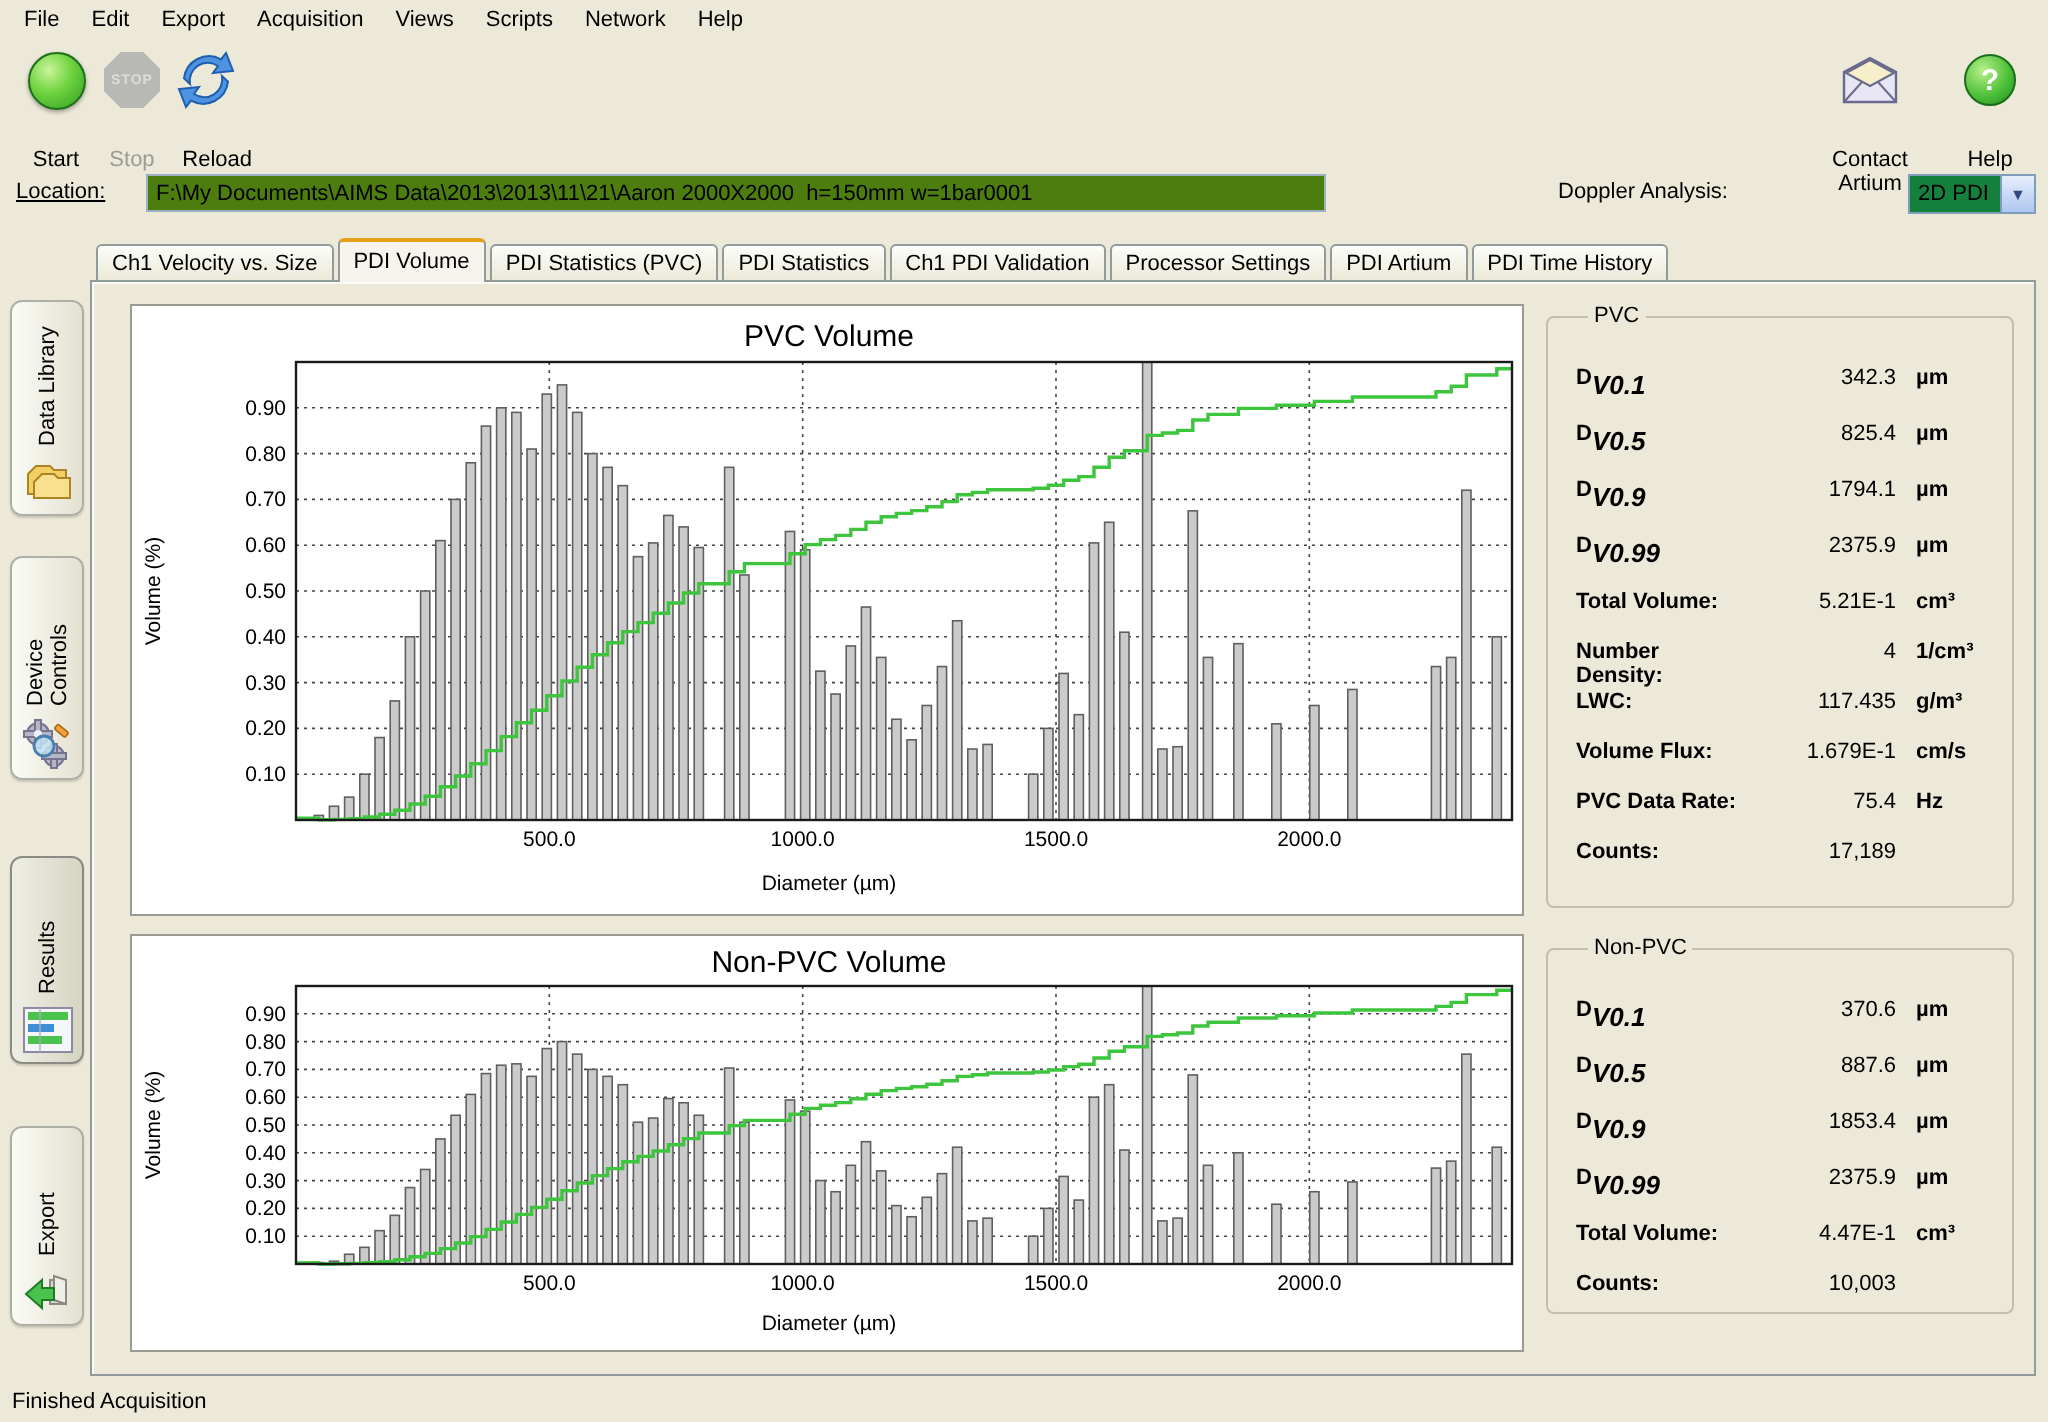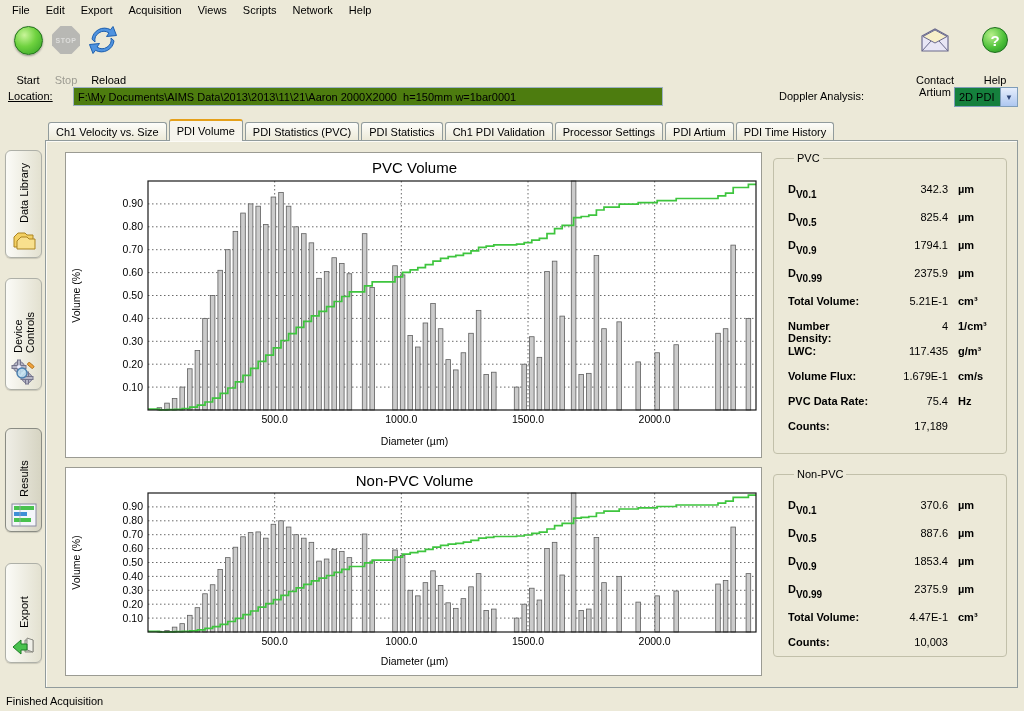--- a/index.html
+++ b/index.html
@@ -62,21 +62,21 @@
     position:relative; z-index:3; }
   
   .chart-panel { position:absolute; background:#fff; border:1px solid #9b9b93; }
   .chart-panel svg { display:block; }
   
   .groupbox { position:absolute; border:1px solid #c2c0aa; border-radius:4px; }
   .groupbox .gb-title { position:absolute; top:-7px; left:8px; background:#ece9d8; padding:0 3px;margin-left:12px; }
   .gb-rows { position:absolute; left:14px; right:10px; top:24px; }
   .srow { display:flex; align-items:baseline; }
   .slabel { flex:1; font-weight:bold; }
-  .slabel sub { font-size:10px; font-weight:bold; position:relative; top:2px; }
+  .slabel sub { font-size:13px; font-weight:bold; position:relative; top:2px;font-style:italic; }
   .sval { width:72px; text-align:right; }
   .sunit { width:48px; padding-left:10px; font-weight:bold; }
   .row-h28 { height:28px; } .row-h25 { height:25px; }
   
   .statusbar { position:absolute; left:0; bottom:0; width:1024px; height:19px;
     padding:3px 0 0 6px; background:#ece9d8; }
   .icon-svg { display:block; }
 </style>
 </head>
 <body>

